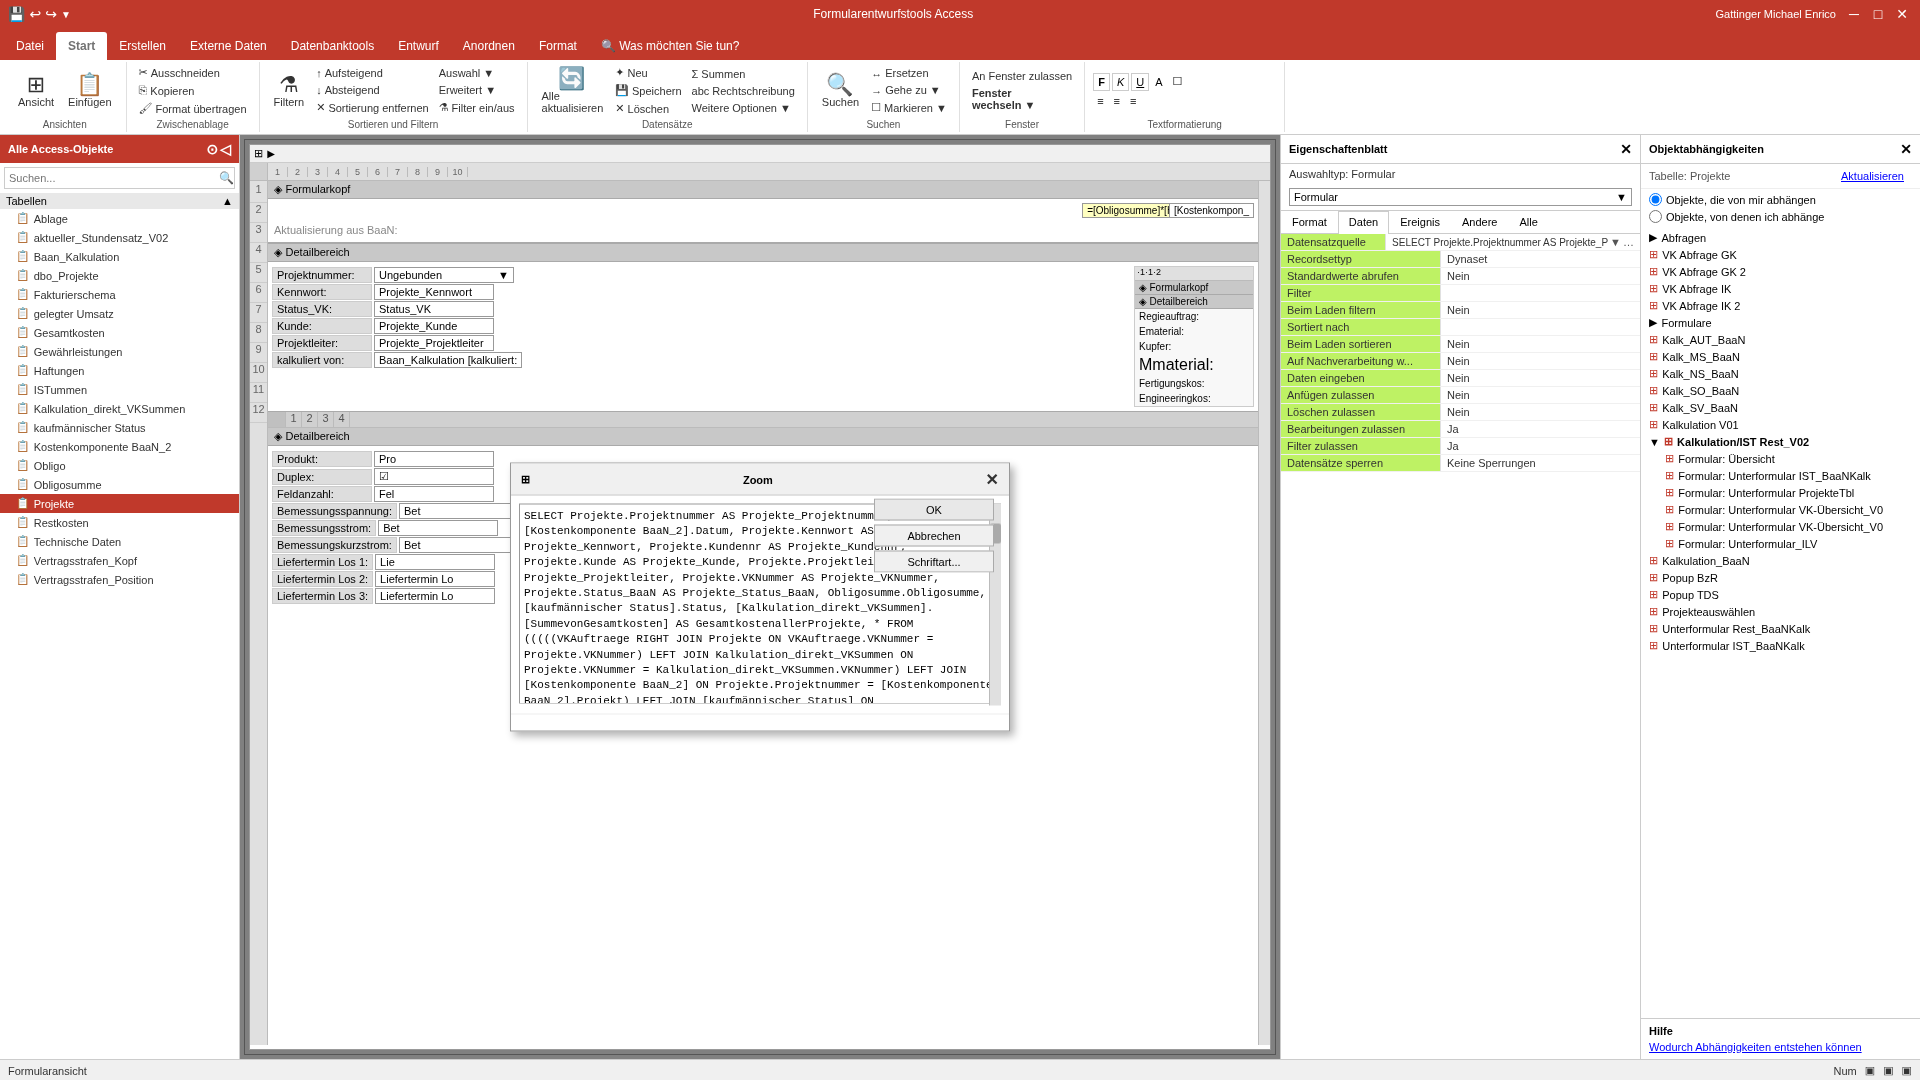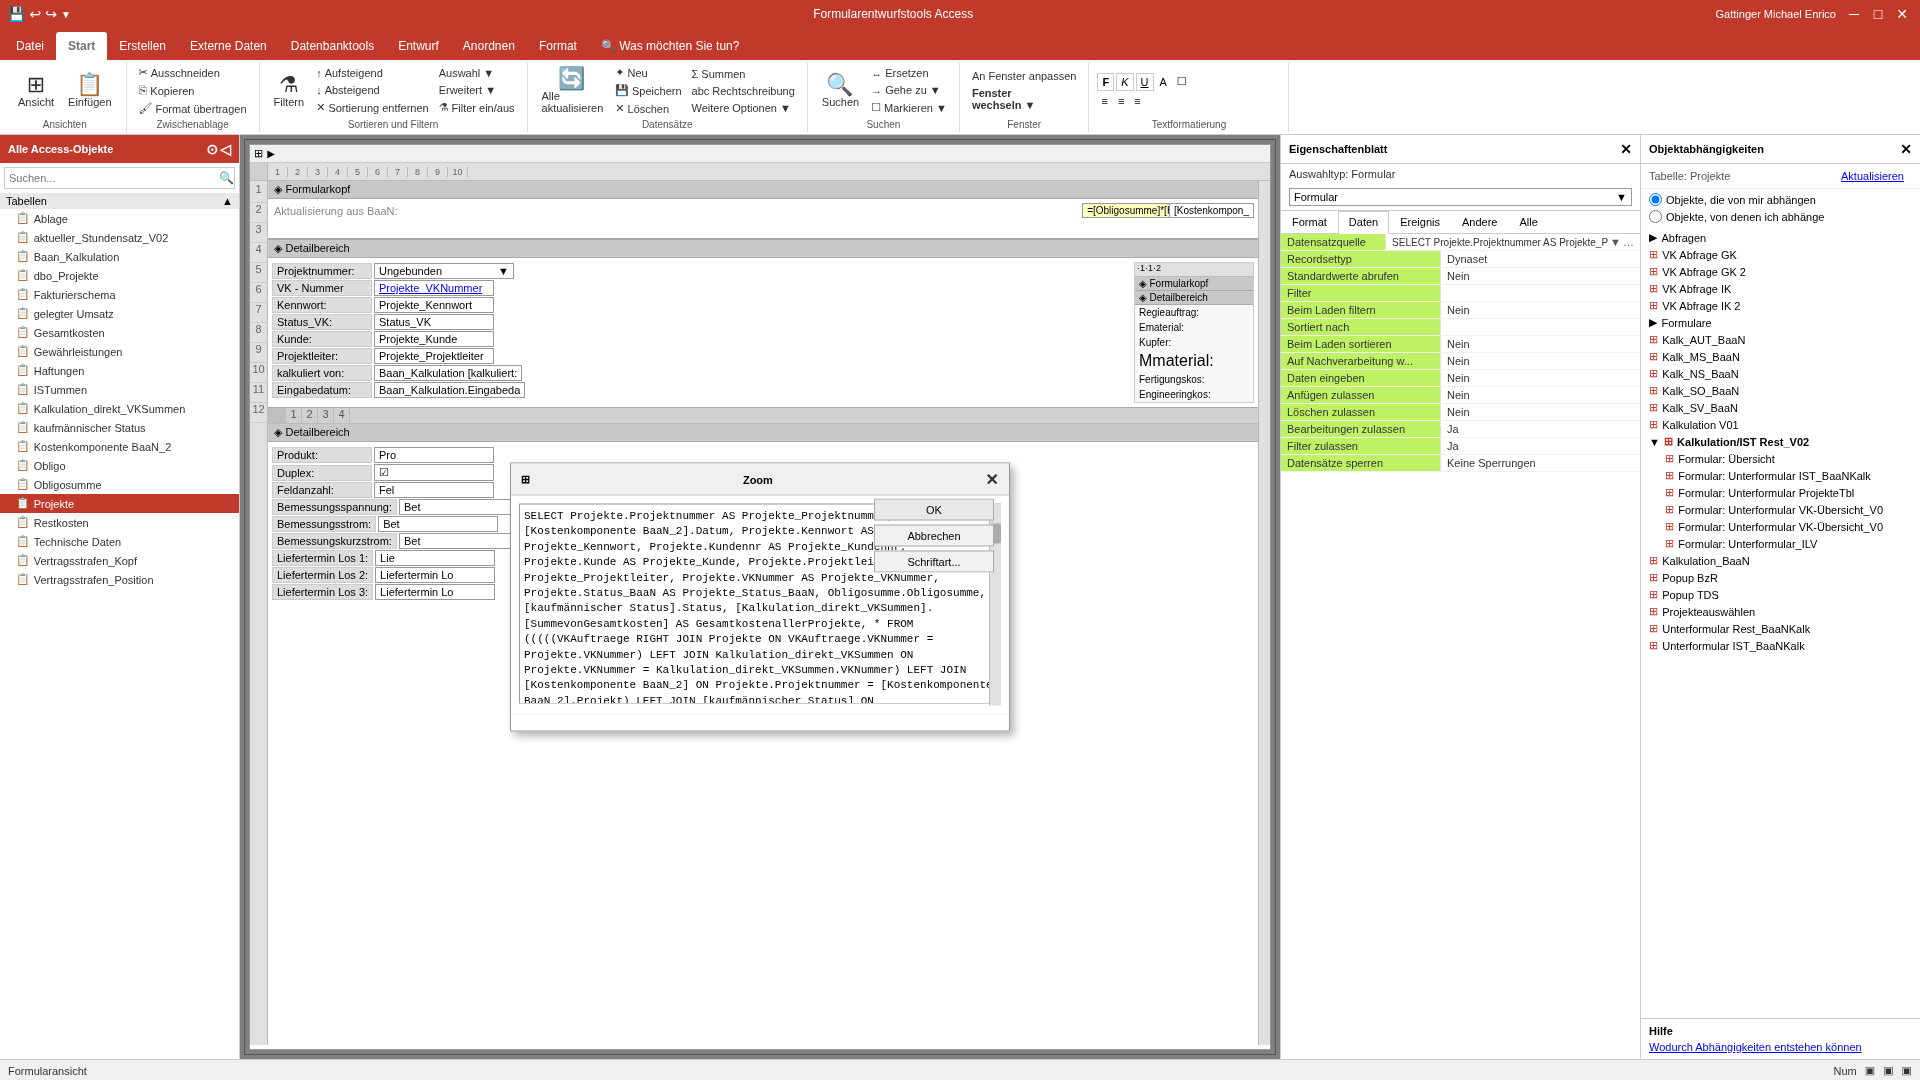--- a/index.html
+++ b/index.html
@@ -211,21 +211,21 @@
           <div class="ribbon-btn-small"><span>→</span> Gehe zu ▼</div>
           <div class="ribbon-btn-small"><span>☐</span> Markieren ▼</div>
         </div>
       </div>
       <div class="ribbon-group-label">Suchen</div>
     </div>
 
     <div class="ribbon-group">
       <div class="ribbon-group-items">
         <div class="ribbon-col">
-          <div class="ribbon-btn-small">An Fenster anpassen</div>
+          <div class="ribbon-btn-small">An Fenster zulassen</div>
           <div class="ribbon-btn-small">
               <b>Fenster<br>wechseln ▼</b>
             </div>
         </div>
       </div>
       <div class="ribbon-group-label">Fenster</div>
     </div>
 
     <div class="ribbon-group" style="min-width:200px;">
       <div class="ribbon-group-items">
@@ -334,34 +334,30 @@
             <div class="vertical-ruler-mark">11</div>
             <div class="vertical-ruler-mark">12</div>
           </div>
 
           <div style="flex:1;overflow:auto;">
 
             <div style="background:#c8c8c8;padding:2px 6px;font-size:11px;border-bottom:1px solid #aaa;">◈ Formularkopf</div>
             <div style="background:white;padding:4px;min-height:40px;border-bottom:1px solid #aaa;position:relative;">
               <div style="position:absolute;right:60px;top:4px;border:1px solid #999;padding:1px 4px;background:#ffffc0;font-size:10px;">=[Obligosumme]*[Htext]</div>
               <div style="position:absolute;right:4px;top:4px;border:1px solid #999;padding:1px 4px;background:white;font-size:10px;min-width:80px;">[Kostenkompon_</div>
-              <div style="font-size:11px;color:#888;padding:2px;">Aktualisierung aus BaaN:</div>
+              <div style="font-size:11px;color:#888;padding:2px;margin-top:19px;">Aktualisierung aus BaaN:</div>
             </div>
 
             <div style="background:#c8c8c8;padding:2px 6px;font-size:11px;border-bottom:1px solid #aaa;border-top:1px solid #aaa;">◈ Detailbereich</div>
             <div style="background:white;padding:4px;border-bottom:1px solid #aaa;display:flex;">
 
               <div style="flex:1;">
                 <div class="form-field-row">
                   <div class="form-label">Projektnummer:</div>
                   <div class="form-control" style="min-width:140px;">Ungebunden <span style="float:right;">▼</span></div>
-                </div>
-                <div class="form-field-row">
-                  <div class="form-label">VK - Nummer</div>
-                  <div class="form-control blue-link">Projekte_VKNummer</div>
                 </div>
                 <div class="form-field-row">
                   <div class="form-label">Kennwort:</div>
                   <div class="form-control">Projekte_Kennwort</div>
                 </div>
                 <div class="form-field-row">
                   <div class="form-label">Status_VK:</div>
                   <div class="form-control">Status_VK</div>
                 </div>
                 <div class="form-field-row">
@@ -369,24 +365,20 @@
                   <div class="form-control">Projekte_Kunde</div>
                 </div>
                 <div class="form-field-row">
                   <div class="form-label">Projektleiter:</div>
                   <div class="form-control">Projekte_Projektleiter</div>
                 </div>
                 <div class="form-field-row">
                   <div class="form-label">kalkuliert von:</div>
                   <div class="form-control">Baan_Kalkulation [kalkuliert:</div>
                 </div>
-                <div class="form-field-row">
-                  <div class="form-label">Eingabedatum:</div>
-                  <div class="form-control">Baan_Kalkulation.Eingabeda</div>
-                </div>
               </div>
 
               <div style="min-width:120px;border:1px solid #ccc;margin-left:8px;background:#f8f8f8;font-size:10px;">
 
                 <div style="background:#e0e0e0;height:14px;border-bottom:1px solid #bbb;font-size:9px;padding-left:2px;">·1·1·2</div>
                 <div style="background:#c8c8c8;padding:1px 4px;border-bottom:1px solid #aaa;font-size:10px;">◈ Formularkopf</div>
                 <div style="background:#c8c8c8;padding:1px 4px;border-bottom:1px solid #aaa;font-size:10px;">◈ Detailbereich</div>
                 <div style="padding:2px 4px;font-size:10px;">Regieauftrag:</div>
                 <div style="padding:2px 4px;font-size:10px;">Ematerial:</div>
                 <div style="padding:2px 4px;font-size:10px;">Kupfer:</div>

